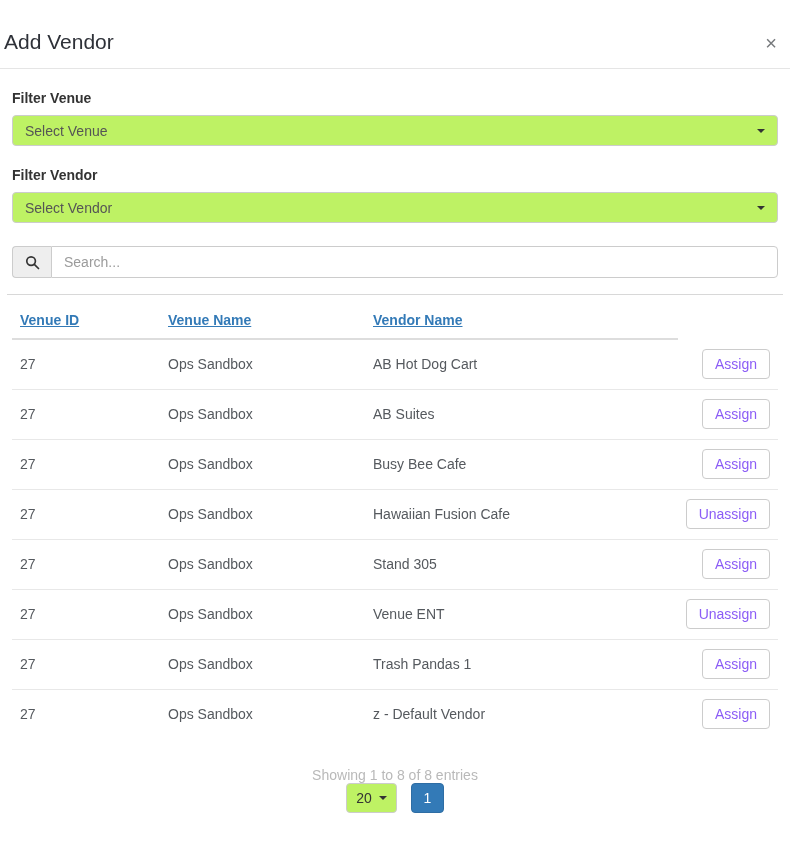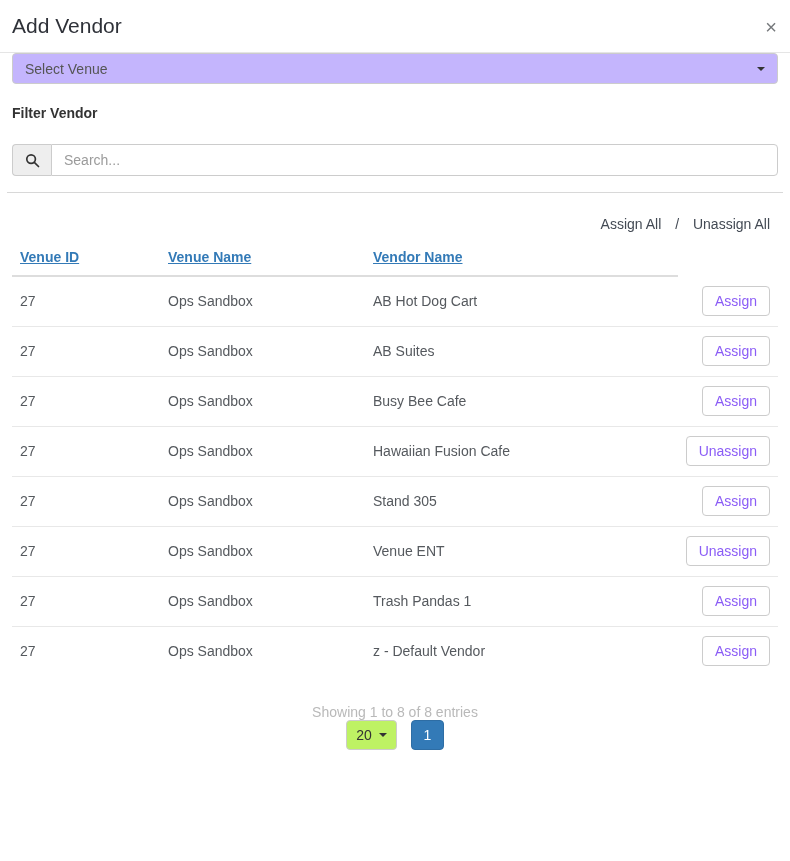--- a/index.html
+++ b/index.html
@@ -1,31 +1,31 @@
 <!DOCTYPE html>
 <html><head>
 <meta charset="utf-8">
 <style>
   * { margin: 0; padding: 0; box-sizing: border-box; }
   html, body { width: 790px; background: #fff; }
   body { font-family: "Liberation Sans", sans-serif; font-size: 14px; color: #333; }
 
   .modal { width: 790px; min-height: 861px; background: #fff; position: relative; }
 
-  .modal-header { position: relative; padding: 14px 12px; border-bottom: 1px solid #e5e5e5; }
+  .modal-header { position: relative; padding: 14px 4px; border-bottom: 1px solid #e5e5e5; margin-top: 16px; }
   .modal-title { font-size: 21px; font-weight: 400; color: #2e3138; line-height: 24px; }
   .close-btn { position: absolute; right: 13px; top: 17px; background: none; border: none;
                font-size: 20px; line-height: 20px; color: #76797c; cursor: pointer;
                font-family: inherit; padding: 0; }
 
   .modal-body { padding: 0 12px 8px; }
 
   .form-label { display: block; margin: 21px 0 9px; font-weight: 700; font-size: 14px; color: #333; }
 
-  .select-box { height: 31px; border: 1px solid #ccc; border-radius: 4px; background: #c4b5fd;
+  .select-box { height: 31px; border: 1px solid #ccc; border-radius: 4px; background: #bef264;
                 display: flex; align-items: center; justify-content: space-between;
                 padding: 0 12px; color: #555; cursor: pointer; }
   .caret { width: 0; height: 0; border-left: 4px solid transparent;
            border-right: 4px solid transparent; border-top: 4px solid #333; display: inline-block; }
 
   .search-row { display: flex; margin-top: 23px; height: 32px; }
   .search-addon { width: 39px; background: #eee; border: 1px solid #ccc; border-right: none;
                   border-radius: 4px 0 0 4px; display: flex; align-items: center; justify-content: center; }
   .search-input { flex: 1; border: 1px solid #ccc; border-radius: 0 4px 4px 0;
                   padding: 0 12px; font-size: 14px; color: #555; outline: none;
@@ -68,44 +68,44 @@
 
 <div class="modal">
 
   <div class="modal-header">
     <div class="modal-title">Add Vendor</div>
     <button class="close-btn">×</button>
   </div>
 
   <div class="modal-body">
 
+    <label class="form-label">Filter Venue</label>
     <div class="select-box">
       <span>Select Venue</span>
       <span class="caret"></span>
     </div>
 
     <label class="form-label">Filter Vendor</label>
+    <div class="select-box">
+      <span>Select Vendor</span>
+      <span class="caret"></span>
+    </div>
 
     <div class="search-row">
       <span class="search-addon">
         <svg width="15" height="15" viewBox="0 0 16 16">
           <circle cx="6.5" cy="6.5" r="4.6" fill="none" stroke="#333" stroke-width="1.8"></circle>
           <line x1="10.2" y1="10.2" x2="14.4" y2="14.4" stroke="#333" stroke-width="1.8" stroke-linecap="round"></line>
         </svg>
       </span>
       <input class="search-input" type="text" placeholder="Search..." style="">
     </div>
 
     <hr class="divider">
 
-    <div class="bulk-actions">
-      <a class="bulk-link">Assign All</a>
-      <span class="bulk-sep">/</span>
-      <a class="bulk-link">Unassign All</a>
-    </div>
 
     <table class="vendor-table">
       <colgroup>
           <col class="c1">
           <col class="c2">
           <col class="c3">
           <col class="c4">
         </colgroup>
       <thead>
         <tr>

